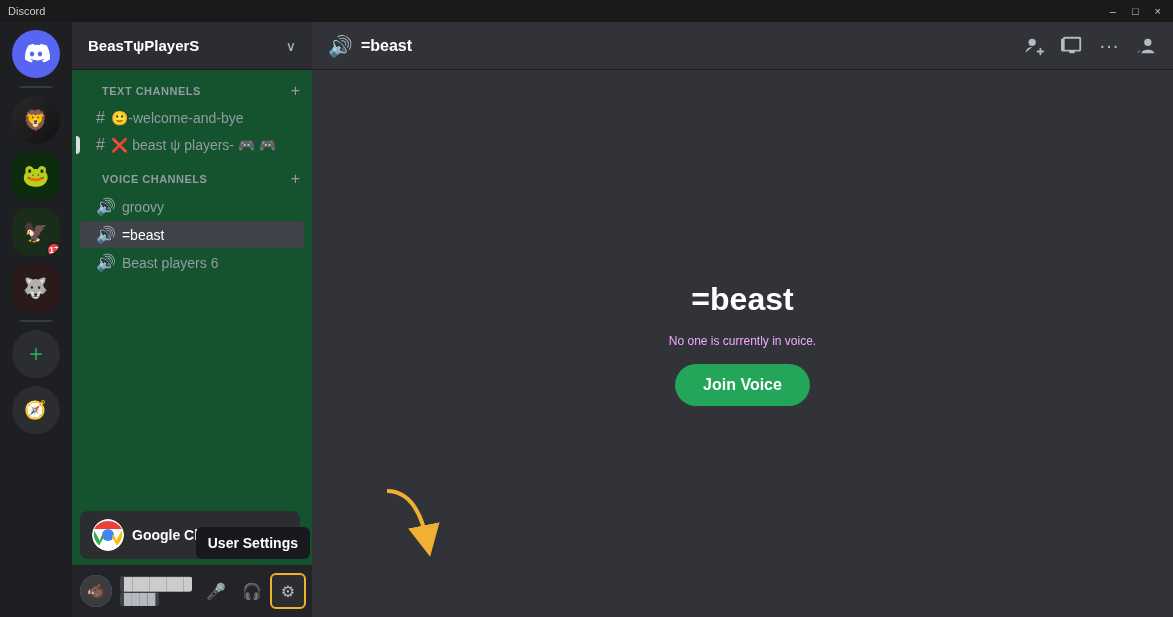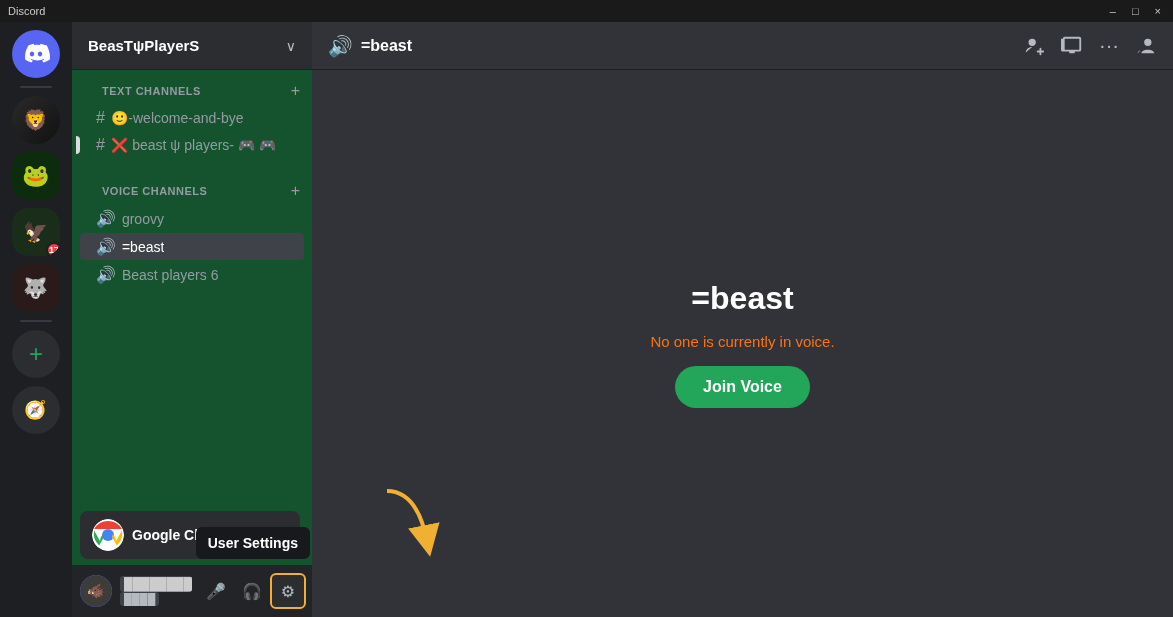--- a/index.html
+++ b/index.html
@@ -349,22 +349,22 @@
       align-items: center;
       justify-content: center;
       gap: 16px;
     }
     .voice-title {
       font-size: 32px;
       font-weight: 800;
       color: #fff;
     }
     .voice-subtitle {
-      font-size: 15px;
-      color: #f97316;
+      font-size: 12px;
+      color: #f0abfc;
     }
     .join-voice-btn {
       background: #23a55a;
       color: #fff;
       border: none;
       border-radius: 24px;
       padding: 12px 28px;
       font-size: 16px;
       font-weight: 600;
       cursor: pointer;
@@ -493,21 +493,21 @@
         <span class="channel-icon">#</span>
         <span class="channel-name">🙂-welcome-and-bye</span>
       </div>
 
       <div class="channel-item" style="position:relative;">
         <div class="active-indicator"></div>
         <span class="channel-icon">#</span>
         <span class="channel-name">❌ beast ψ players- 🎮 🎮</span>
       </div>
 
-      <div class="channel-category" style="margin-top:20px;justify-content:space-between;">
+      <div class="channel-category" style="margin-top:8px;justify-content:space-between;">
         <span class="category-label">VOICE CHANNELS</span>
         <span class="category-add">+</span>
       </div>
 
       <div class="channel-item">
         <span class="channel-icon">🔊</span>
         <span class="channel-name">groovy</span>
       </div>
 
       <div class="channel-item active">

